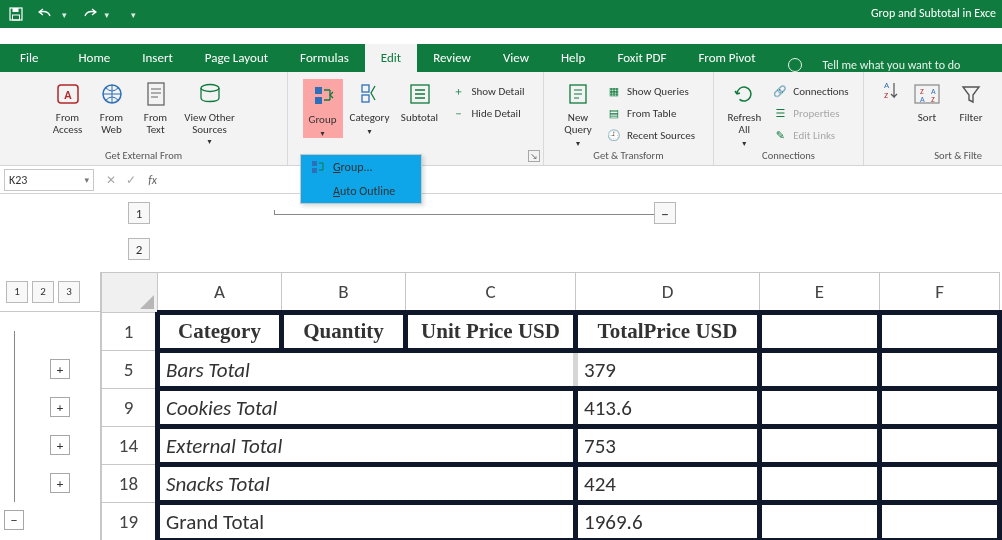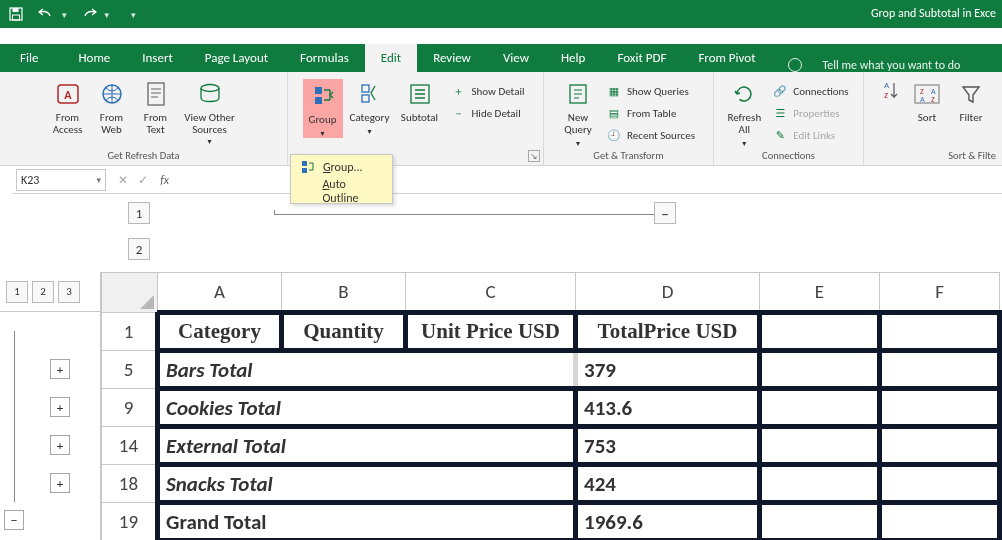--- a/index.html
+++ b/index.html
@@ -29,26 +29,26 @@
   .bigbtn.narrow { width:40px; }
   .bigbtn .ic { width:30px; height:30px; display:flex; align-items:center; justify-content:center; font-size:20px; color:#0f7b3e; }
   .smallbtn-col { display:flex; flex-direction:column; gap:2px; padding-top:2px; }
   .smallbtn { display:flex; align-items:center; gap:5px; font-size:11px; height:20px; cursor:pointer; padding:0 4px; }
   .smallbtn .sic { width:16px; height:16px; display:flex; align-items:center; justify-content:center; color:#0f7b3e; }
   .rgroup-label { font-size:10.5px; color:#555; margin-top:auto; }
   .dialog-launcher { position:absolute; bottom:3px; right:3px; width:12px; height:12px; border:1px solid #a7a7a7; font-size:8px; display:flex; align-items:center; justify-content:center; cursor:pointer; color:#666; }
   .group-highlight { background:#fca5a5; }
 
   
-  .dropdown { position:absolute; top:82px; left:290px; width:103px; background:#fef9c3; border:1px solid #c7c7c7; box-shadow:2px 2px 4px rgba(0,0,0,.15); z-index:200; }
+  .dropdown { position:absolute; top:82px; left:300px; width:122px; background:#0ea5e9; border:1px solid #c7c7c7; box-shadow:2px 2px 4px rgba(0,0,0,.15); z-index:200; }
   .dd-item { height:24px; display:flex; align-items:center; gap:8px; padding:0 10px; font-size:12px; cursor:pointer; }
   .dd-icon { width:14px; height:14px; display:flex; align-items:center; justify-content:center; }
 
   
-  .fbar { height:28px; border-bottom:1px solid #d4d4d4; display:flex; align-items:center; background:#fff; font-size:12px;margin-left:12px; }
+  .fbar { height:28px; border-bottom:1px solid #d4d4d4; display:flex; align-items:center; background:#fff; font-size:12px; }
   .namebox { width:90px; height:22px; border:1px solid #c7c7c7; margin-left:4px; display:flex; align-items:center; padding:0 4px; justify-content:space-between; }
   .namebox span:last-child { font-size:9px; color:#777; }
   .fx-btns { display:flex; gap:10px; margin:0 12px; color:#a7a7a7; }
   .fx-label { font-style:italic; color:#666; margin-right:6px; }
   .formula-input { flex:1; height:22px; border:none; outline:none; }
 
   
   .sheet { position:relative; background:#fff; height:362px; }
   .outline-h { position:absolute; left:110px; top:0; height:78px; right:0; }
   .oh-btn { width:22px; height:22px; border:1px solid #b8b8b8; background:#f8f8f8; font-size:13px; display:flex; align-items:center; justify-content:center; cursor:pointer; position:absolute; }
@@ -76,23 +76,23 @@
   col.cC { width:170px; }
   col.cD { width:184px; }
   col.cE { width:120px; }
   col.cF { width:120px; }
   th { height:40px; border:1px solid #c7c7c7; background:#fff; color:#444; font-weight:400; font-size:19px; }
   th.corner { background:#f0f0f0; position:relative; }
   th.corner::after { content:""; position:absolute; right:3px; bottom:3px; border-left:14px solid transparent; border-bottom:14px solid #b7b7b7; }
   td.rownum { border:1px solid #c7c7c7; background:#fff; text-align:center; font-size:19px; color:#444; }
   td.cell { border:5px solid #0f172a; padding:0 6px; font-size:19px; height:38px; white-space:nowrap; }
   tr.hdr td.cell { font-weight:700; font-family:"Times New Roman",serif; font-size:21px; text-align:center; }
-  tr.total td.cell { font-style:italic; font-family:Calibri,sans-serif; font-size:21px; font-weight:700; }
+  tr.total td.cell { font-style:italic; font-family:Calibri,sans-serif; font-size:21px; font-weight:400; }
   tr.total td.num { font-style:normal; }
-  tr.grand td.cell { font-weight:700; font-family:Calibri,sans-serif; font-size:21px; font-style:normal; }
+  tr.grand td.cell { font-weight:400; font-family:Calibri,sans-serif; font-size:21px; font-style:normal; }
 
   u.key { text-decoration:underline; }
 </style>
 </head>
 <body>
 
 <div class="titlebar">
   <div class="qat">
     <div class="qat-icon">
       <svg width="14" height="14" viewBox="0 0 14 14">
@@ -171,21 +171,21 @@
         <span class="ic">
             <svg width="26" height="26">
               <ellipse cx="13" cy="7" rx="9" ry="3.5" fill="none" stroke="#0f7b3e" stroke-width="1.3"></ellipse>
               <path d="M4 7v10q0 3.5 9 3.5t9 -3.5V7" fill="none" stroke="#0f7b3e" stroke-width="1.3"></path>
             </svg>
           </span>
         <span>View Other Sources</span>
         <span style="font-size:8px;margin-top:-2px">▾</span>
       </div>
     </div>
-    <div class="rgroup-label">Get Refresh Data</div>
+    <div class="rgroup-label">Get External From</div>
   </div>
 
   <div class="rgroup" style="position:relative; width:256px;">
     <div class="rgroup-btns">
       <div class="bigbtn narrow group-highlight" style="padding:2px 2px 0">
         <span class="ic">
             <svg width="26" height="26">
               <rect x="5" y="4" width="7" height="7" fill="#2d6fb8"></rect>
               <rect x="5" y="14" width="7" height="7" fill="#2d6fb8"></rect>
               <path d="M14 7h6 M14 17h6 M20 7v10" stroke="#0f7b3e" stroke-width="1.3" fill="none"></path>
@@ -313,21 +313,21 @@
       </div>
       <div class="bigbtn narrow">
         <span class="ic">
             <svg width="22" height="22">
               <path d="M3 4h16 l-6 8 v7 l-4 -2 v-5 z" fill="none" stroke="#555" stroke-width="1.4"></path>
             </svg>
           </span>
         <span>Filter</span>
       </div>
     </div>
-    <div class="rgroup-label" style="align-self:flex-end; margin-right:0">Sort &amp; Filte</div>
+    <div class="rgroup-label" style="align-self:flex-end; margin-right:14px">Sort &amp; Filte</div>
   </div>
 
   <div class="dropdown">
     <div class="dd-item">
       <span class="dd-icon">
           <svg width="14" height="14">
             <rect x="1" y="1" width="5" height="5" fill="#2d6fb8"></rect>
             <rect x="1" y="8" width="5" height="5" fill="#2d6fb8"></rect>
             <path d="M8 3h4 M8 10h4 M12 3v7" stroke="#0f7b3e" stroke-width="1" fill="none"></path>
           </svg>

